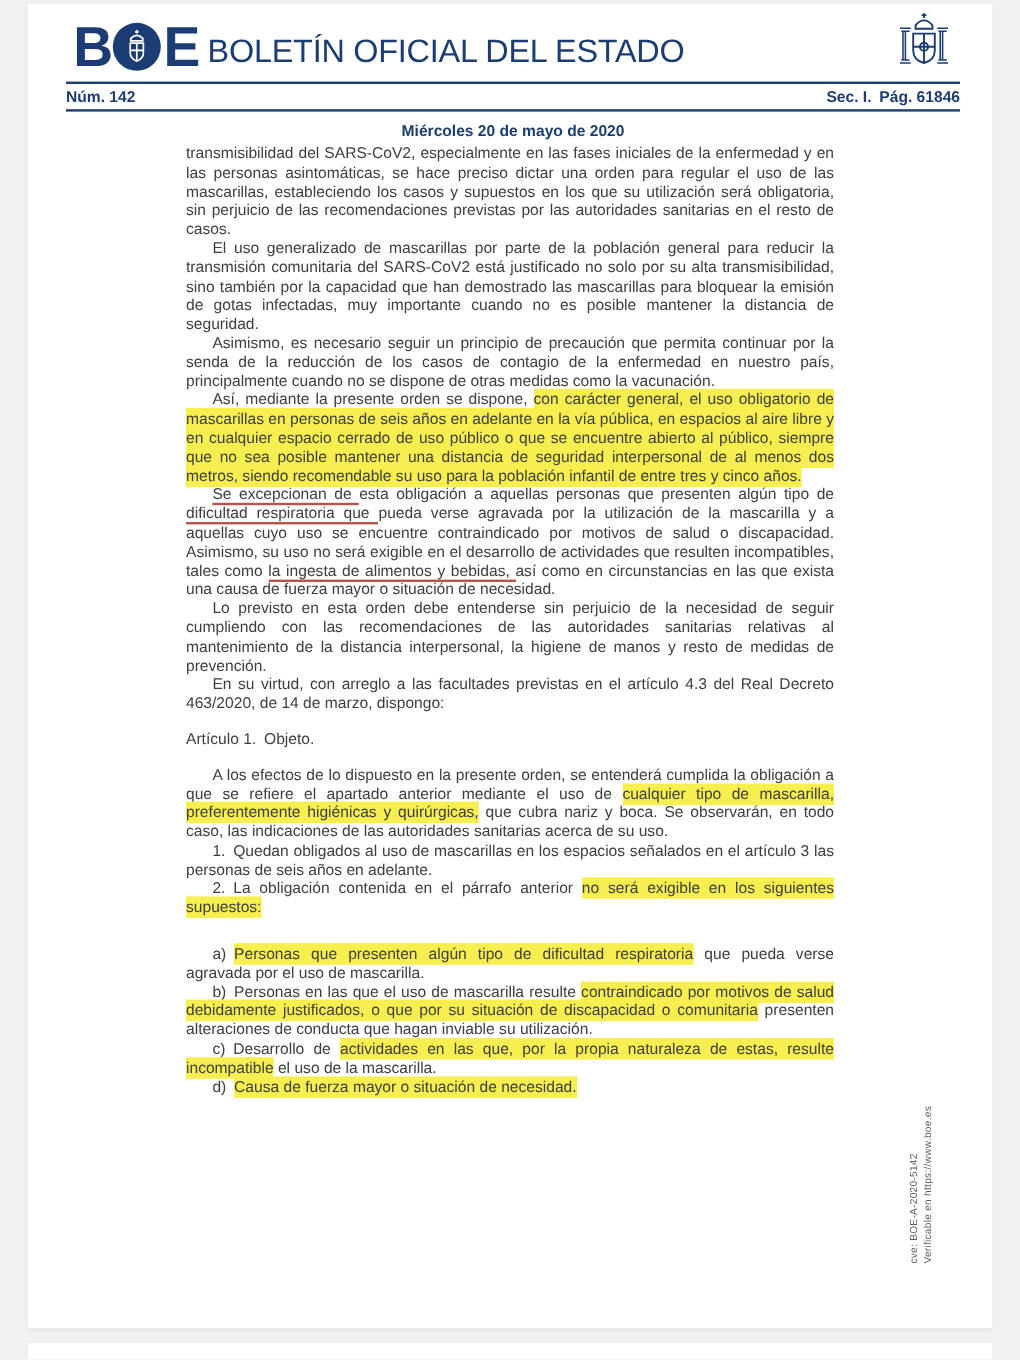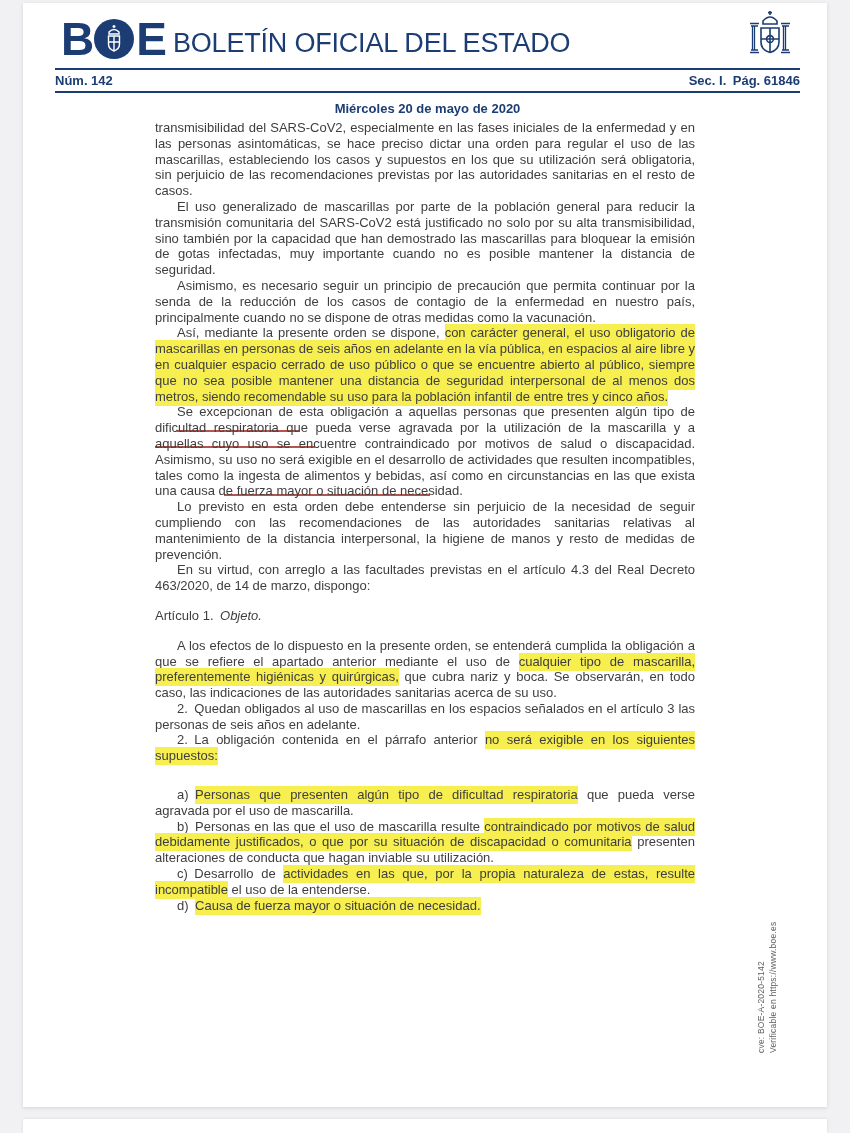--- a/index.html
+++ b/index.html
@@ -56,23 +56,23 @@
   
   .content{
     position:absolute;left:132px;top:117px;width:540px;
     font-size:13px;line-height:15.8px;color:var(--ink);
     text-align:justify;
   }
   .content p{margin:0;}
   .content p.indent{text-indent:22px;}
   .content p.gap{margin-top:23px;}
   .content p.heading{margin:14px 0;}
-  .it{font-style:italic;}
+  .it{}
   .hl{background:var(--hl);padding:1px 0 2px;}
-  .rul{border-bottom:2px solid var(--rul);padding-bottom:11px;}
+  .rul{border-bottom:2px solid var(--rul);padding-bottom:0;}
   
   .cve{
     position:absolute;left:655px;top:948px;width:180px;height:24px;
     transform:rotate(-90deg);transform-origin:center;
     font-size:8.5px;line-height:11.5px;color:#5f5f5f;letter-spacing:0.2px;
     text-align:left;white-space:nowrap;
   }
 </style>
 </head>
 <body>
@@ -121,25 +121,25 @@
   <div class="content">
       <p class="para"><span>transmisibilidad del SARS-CoV2, especialmente en las fases iniciales de la enfermedad y en las personas asintomáticas, se hace preciso dictar una orden para regular el uso de las mascarillas, estableciendo los casos y supuestos en los que su utilización será obligatoria, sin perjuicio de las recomendaciones previstas por las autoridades sanitarias en el resto de casos.</span></p>
       <p class="para indent"><span>El uso generalizado de mascarillas por parte de la población general para reducir la transmisión comunitaria del SARS-CoV2 está justificado no solo por su alta transmisibilidad, sino también por la capacidad que han demostrado las mascarillas para bloquear la emisión de gotas infectadas, muy importante cuando no es posible mantener la distancia de seguridad.</span></p>
       <p class="para indent"><span>Asimismo, es necesario seguir un principio de precaución que permita continuar por la senda de la reducción de los casos de contagio de la enfermedad en nuestro país, principalmente cuando no se dispone de otras medidas como la vacunación.</span></p>
       <p class="para indent"><span>Así, mediante la presente orden se dispone, </span><span class="hl">con carácter general, el uso obligatorio de mascarillas en personas de seis años en adelante en la vía pública, en espacios al aire libre y en cualquier espacio cerrado de uso público o que se encuentre abierto al público, siempre que no sea posible mantener una distancia de seguridad interpersonal de al menos dos metros, siendo recomendable su uso para la población infantil de entre tres y cinco años.</span></p>
       <p class="para indent"><span class="rul">Se excepcionan de </span><span>esta obligación a aquellas personas que presenten algún tipo de </span><span class="rul">dificultad respiratoria que </span><span>pueda verse agravada por la utilización de la mascarilla y a aquellas cuyo uso se encuentre contraindicado por motivos de salud o discapacidad. Asimismo, su uso no será exigible en el desarrollo de actividades que resulten incompatibles, tales como </span><span class="rul">la ingesta de alimentos y bebidas, </span><span>así como en circunstancias en las que exista una causa de fuerza mayor o situación de necesidad.</span></p>
       <p class="para indent"><span>Lo previsto en esta orden debe entenderse sin perjuicio de la necesidad de seguir cumpliendo con las recomendaciones de las autoridades sanitarias relativas al mantenimiento de la distancia interpersonal, la higiene de manos y resto de medidas de prevención.</span></p>
       <p class="para indent"><span>En su virtud, con arreglo a las facultades previstas en el artículo 4.3 del Real Decreto 463/2020, de 14 de marzo, dispongo:</span></p>
       <p class="heading"><span>Artículo 1. </span><span class="it">Objeto.</span></p>
       <p class="para indent"><span>A los efectos de lo dispuesto en la presente orden, se entenderá cumplida la obligación a que se refiere el apartado anterior mediante el uso de </span><span class="hl">cualquier tipo de mascarilla, preferentemente higiénicas y quirúrgicas,</span><span> que cubra nariz y boca. Se observarán, en todo caso, las indicaciones de las autoridades sanitarias acerca de su uso.</span></p>
-      <p class="para indent"><span>2. Quedan obligados al uso de mascarillas en los espacios señalados en el artículo 3 las personas de seis años en adelante.</span></p>
+      <p class="para indent"><span>1. Quedan obligados al uso de mascarillas en los espacios señalados en el artículo 3 las personas de seis años en adelante.</span></p>
       <p class="para indent"><span>2. La obligación contenida en el párrafo anterior </span><span class="hl">no será exigible en los siguientes supuestos:</span></p>
       <p class="para indent gap"><span>a) </span><span class="hl">Personas que presenten algún tipo de dificultad respiratoria</span><span> que pueda verse agravada por el uso de mascarilla.</span></p>
       <p class="para indent"><span>b) Personas en las que el uso de mascarilla resulte </span><span class="hl">contraindicado por motivos de salud debidamente justificados, o que por su situación de discapacidad o comunitaria</span><span> presenten alteraciones de conducta que hagan inviable su utilización.</span></p>
-      <p class="para indent"><span>c) Desarrollo de </span><span class="hl">actividades en las que, por la propia naturaleza de estas, resulte incompatible</span><span> el uso de la entenderse.</span></p>
+      <p class="para indent"><span>c) Desarrollo de </span><span class="hl">actividades en las que, por la propia naturaleza de estas, resulte incompatible</span><span> el uso de la mascarilla.</span></p>
       <p class="para indent"><span>d) </span><span class="hl">Causa de fuerza mayor o situación de necesidad.</span></p>
     </div>
 
   <div class="cve">
     <div>cve: BOE-A-2020-5142</div>
     <div>Verificable en https://www.boe.es</div>
   </div>
 
 </div>
 

